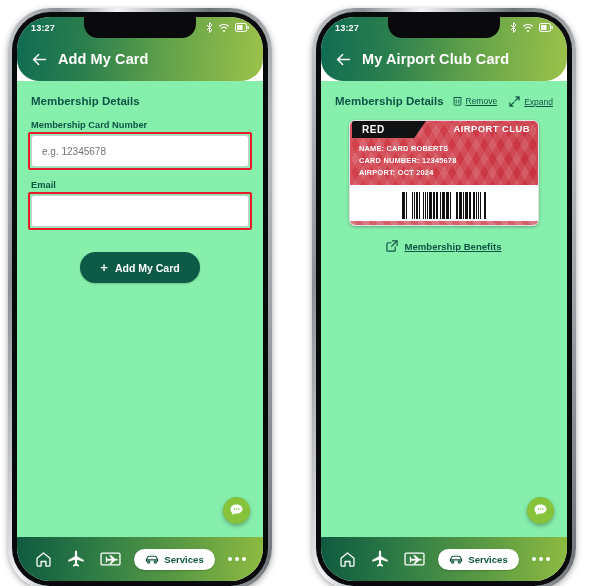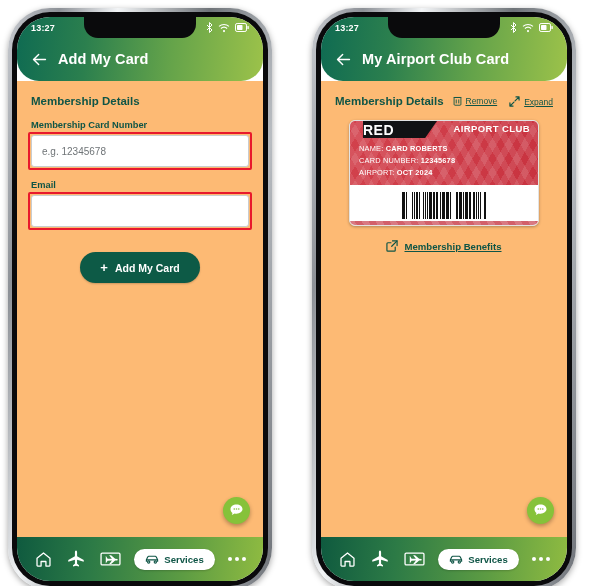--- a/index.html
+++ b/index.html
@@ -60,21 +60,21 @@
   .status-right{display:flex;align-items:center;gap:5px;}
   .status-right svg{display:block;}
   .navbar{
     display:flex;align-items:center;gap:10px;
     padding:4px 14px 0 14px;height:38px;box-sizing:border-box;
   }
   .back-ico{width:17px;height:17px;flex:0 0 auto;}
   .nav-title{font-size:14.5px;font-weight:bold;letter-spacing:.1px;white-space:nowrap;}
 
   
-  .content{position:absolute;top:64px;left:0;right:0;bottom:44px;background:#fdba74;overflow:hidden;}
+  .content{position:absolute;top:64px;left:0;right:0;bottom:44px;background:#86efac;overflow:hidden;}
   .pad{padding:0 14px;}
   .sec-head-row{display:flex;align-items:center;justify-content:space-between;padding:14px 14px 0 14px;}
   .sec-title{color:#0f5546;font-size:11.5px;font-weight:bold;}
   .sec-actions{display:flex;align-items:center;gap:12px;}
   .link-act{display:flex;align-items:flex-end;gap:4px;color:#0f5546;font-size:8.5px;cursor:pointer;}
   .link-act span.txt{text-decoration:underline;}
   .link-act svg{display:block;}
 
   .para{
     color:#3e4346;font-size:9.4px;line-height:1.45;
@@ -114,33 +114,33 @@
   }
   .card-top{
     position:relative;height:64px;
     background:
       repeating-linear-gradient(60deg, rgba(255,255,255,.10) 0 7px, rgba(0,0,0,0) 7px 14px),
       repeating-linear-gradient(-60deg, rgba(255,255,255,.10) 0 7px, rgba(0,0,0,0) 7px 14px),
       linear-gradient(110deg,#d2414c 0%,#cf3d49 45%,#c8323f 100%);
     overflow:hidden;
   }
   .tier-tag{
-    position:absolute;left:13px;top:0;height:17px;width:74px;
+    position:absolute;left:2px;top:0;height:17px;width:74px;
     background:#111214;color:#fff;
-    font-size:14px;font-weight:bold;letter-spacing:.5px;
-    display:flex;align-items:center;box-sizing:border-box;
+    font-size:10px;font-weight:bold;letter-spacing:.5px;
+    display:flex;align-items:center;padding-left:10px;box-sizing:border-box;
     clip-path:polygon(0 0,100% 0,84% 100%,0 100%);
   }
   .club-name{
     position:absolute;right:8px;top:2px;color:#fff;
     font-size:9.5px;font-weight:bold;letter-spacing:.4px;
   }
   .card-lines{position:absolute;left:9px;top:22px;color:#fff;}
   .card-line{font-size:7.4px;font-weight:bold;letter-spacing:.2px;line-height:1.62;white-space:nowrap;}
-  .card-line .lbl{font-weight:normal;}
+  .card-line .lbl{font-weight:bold;}
   .card-bottom{
     position:relative;height:40px;background:#fff;
     display:flex;align-items:center;justify-content:center;
   }
   .barcode{height:27px;display:flex;align-items:stretch;}
   .barcode i{display:block;height:100%;}
   .card-foot{
     position:absolute;left:0;right:0;bottom:0;height:4px;
     background:
       repeating-linear-gradient(60deg, rgba(255,255,255,.16) 0 6px, rgba(0,0,0,0) 6px 12px),

